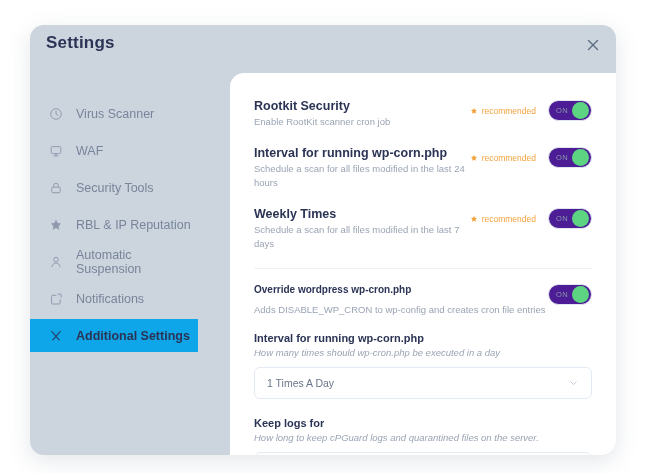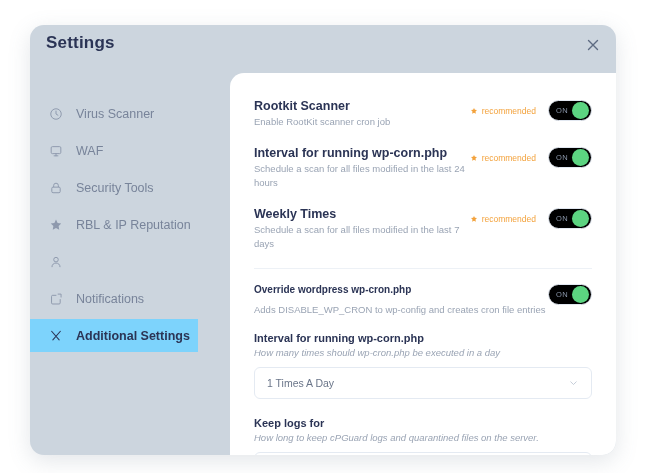--- a/index.html
+++ b/index.html
@@ -74,21 +74,21 @@
     height: 16px;
     margin-right: 12px;
     display: flex;
     align-items: center;
     justify-content: center;
     flex: 0 0 16px;
     color: #8e99ad;
   }
   .side-item .ico svg { display:block; }
   .side-item.active {
-    background: #7dd3fc;
+    background: #0ea5e9;
     color: #2b3455;
     font-weight: bold;
   }
   .side-item.active .ico { color: #2b3455; }
 
   
   .content {
     position: absolute;
     left: 200px;
     top: 48px;
@@ -139,21 +139,21 @@
     display: flex;
     color: #f3a23c;
   }
   .recommended .star svg { display:block; }
 
   .toggle {
     position: relative;
     width: 44px;
     height: 21px;
     border-radius: 11px;
-    background: #000000;
+    background: #4c1d95;
     border: 1px solid #e2e8f1;
     display: flex;
     align-items: center;
     cursor: pointer;
     flex: 0 0 44px;
   }
   .toggle .tlabel {
     position: absolute;
     left: 7px;
     font-size: 7.5px;
@@ -269,20 +269,21 @@
       <span>RBL &amp; IP Reputation</span>
     </div>
 
     <div class="side-item">
       <span class="ico">
         <svg width="14" height="14" viewBox="0 0 16 16" fill="none" stroke="currentColor" stroke-width="1.1">
           <circle cx="8" cy="5.3" r="2.6"></circle>
           <path d="M3.4 13.4 c0-2.6 2.1-4.2 4.6-4.2 s4.6 1.6 4.6 4.2" stroke-linecap="round"></path>
         </svg>
       </span>
+      <span>Automatic Suspension</span>
     </div>
 
     <div class="side-item">
       <span class="ico">
         <svg width="14" height="14" viewBox="0 0 16 16" fill="none" stroke="currentColor" stroke-width="1.1">
           <path d="M12.8 8.6 V12.4 a1.3 1.3 0 0 1-1.3 1.3 H4.2 a1.3 1.3 0 0 1-1.3-1.3 V5.1 a1.3 1.3 0 0 1 1.3-1.3 H8" stroke-linecap="round"></path>
           <path d="M10.4 2.4 H13.8 V5.8" stroke-linecap="round" stroke-linejoin="round"></path>
         </svg>
       </span>
       <span>Notifications</span>
@@ -296,21 +297,21 @@
       </span>
       <span>Additional Settings</span>
     </div>
 
   </div>
 
   <div class="content">
 
     <div class="row">
       <div class="row-text">
-        <div class="row-title">Rootkit Scanner</div>
+        <div class="row-title">Rootkit Security</div>
         <div class="row-sub">Enable RootKit scanner cron job</div>
       </div>
       <div class="row-right">
         <div class="recommended">
           <span class="star">
             <svg width="8" height="8" viewBox="0 0 16 16" fill="currentColor">
                 <path d="M8 1.8 L9.85 5.6 L14 6.2 L11 9.15 L11.7 13.3 L8 11.35 L4.3 13.3 L5 9.15 L2 6.2 L6.15 5.6 Z"></path>
               </svg>
           </span>
           <span>recommended</span>

